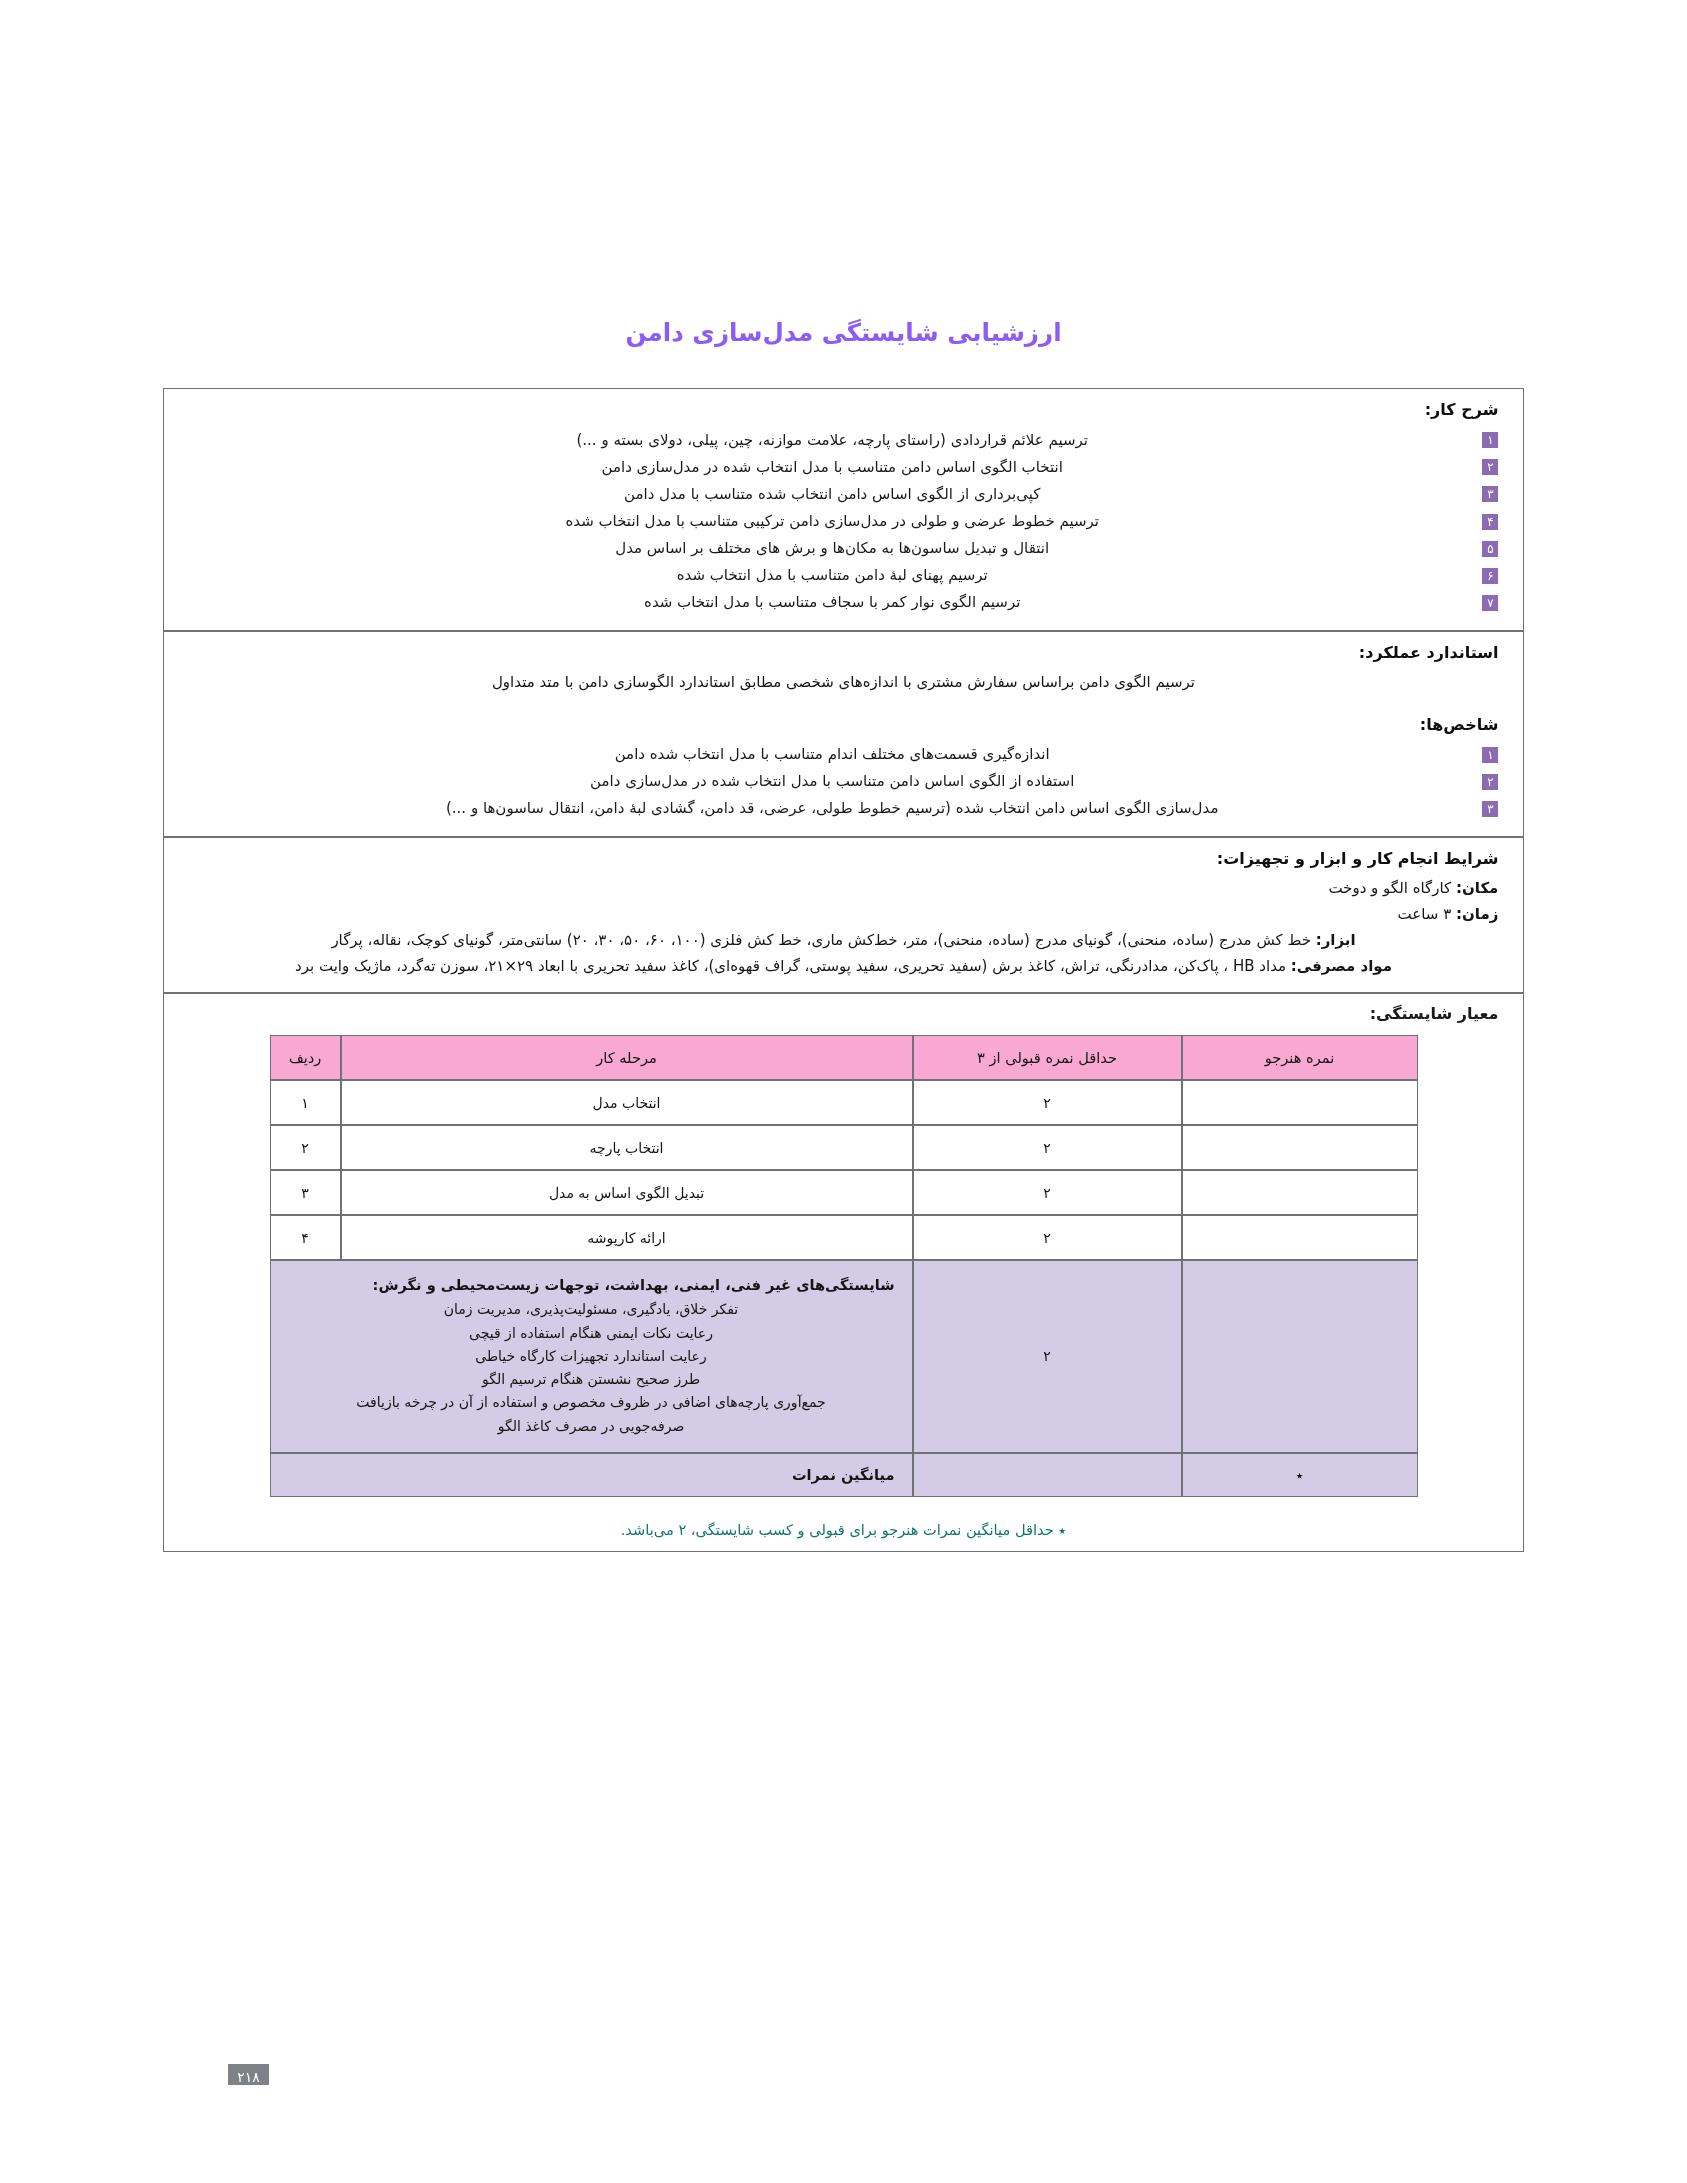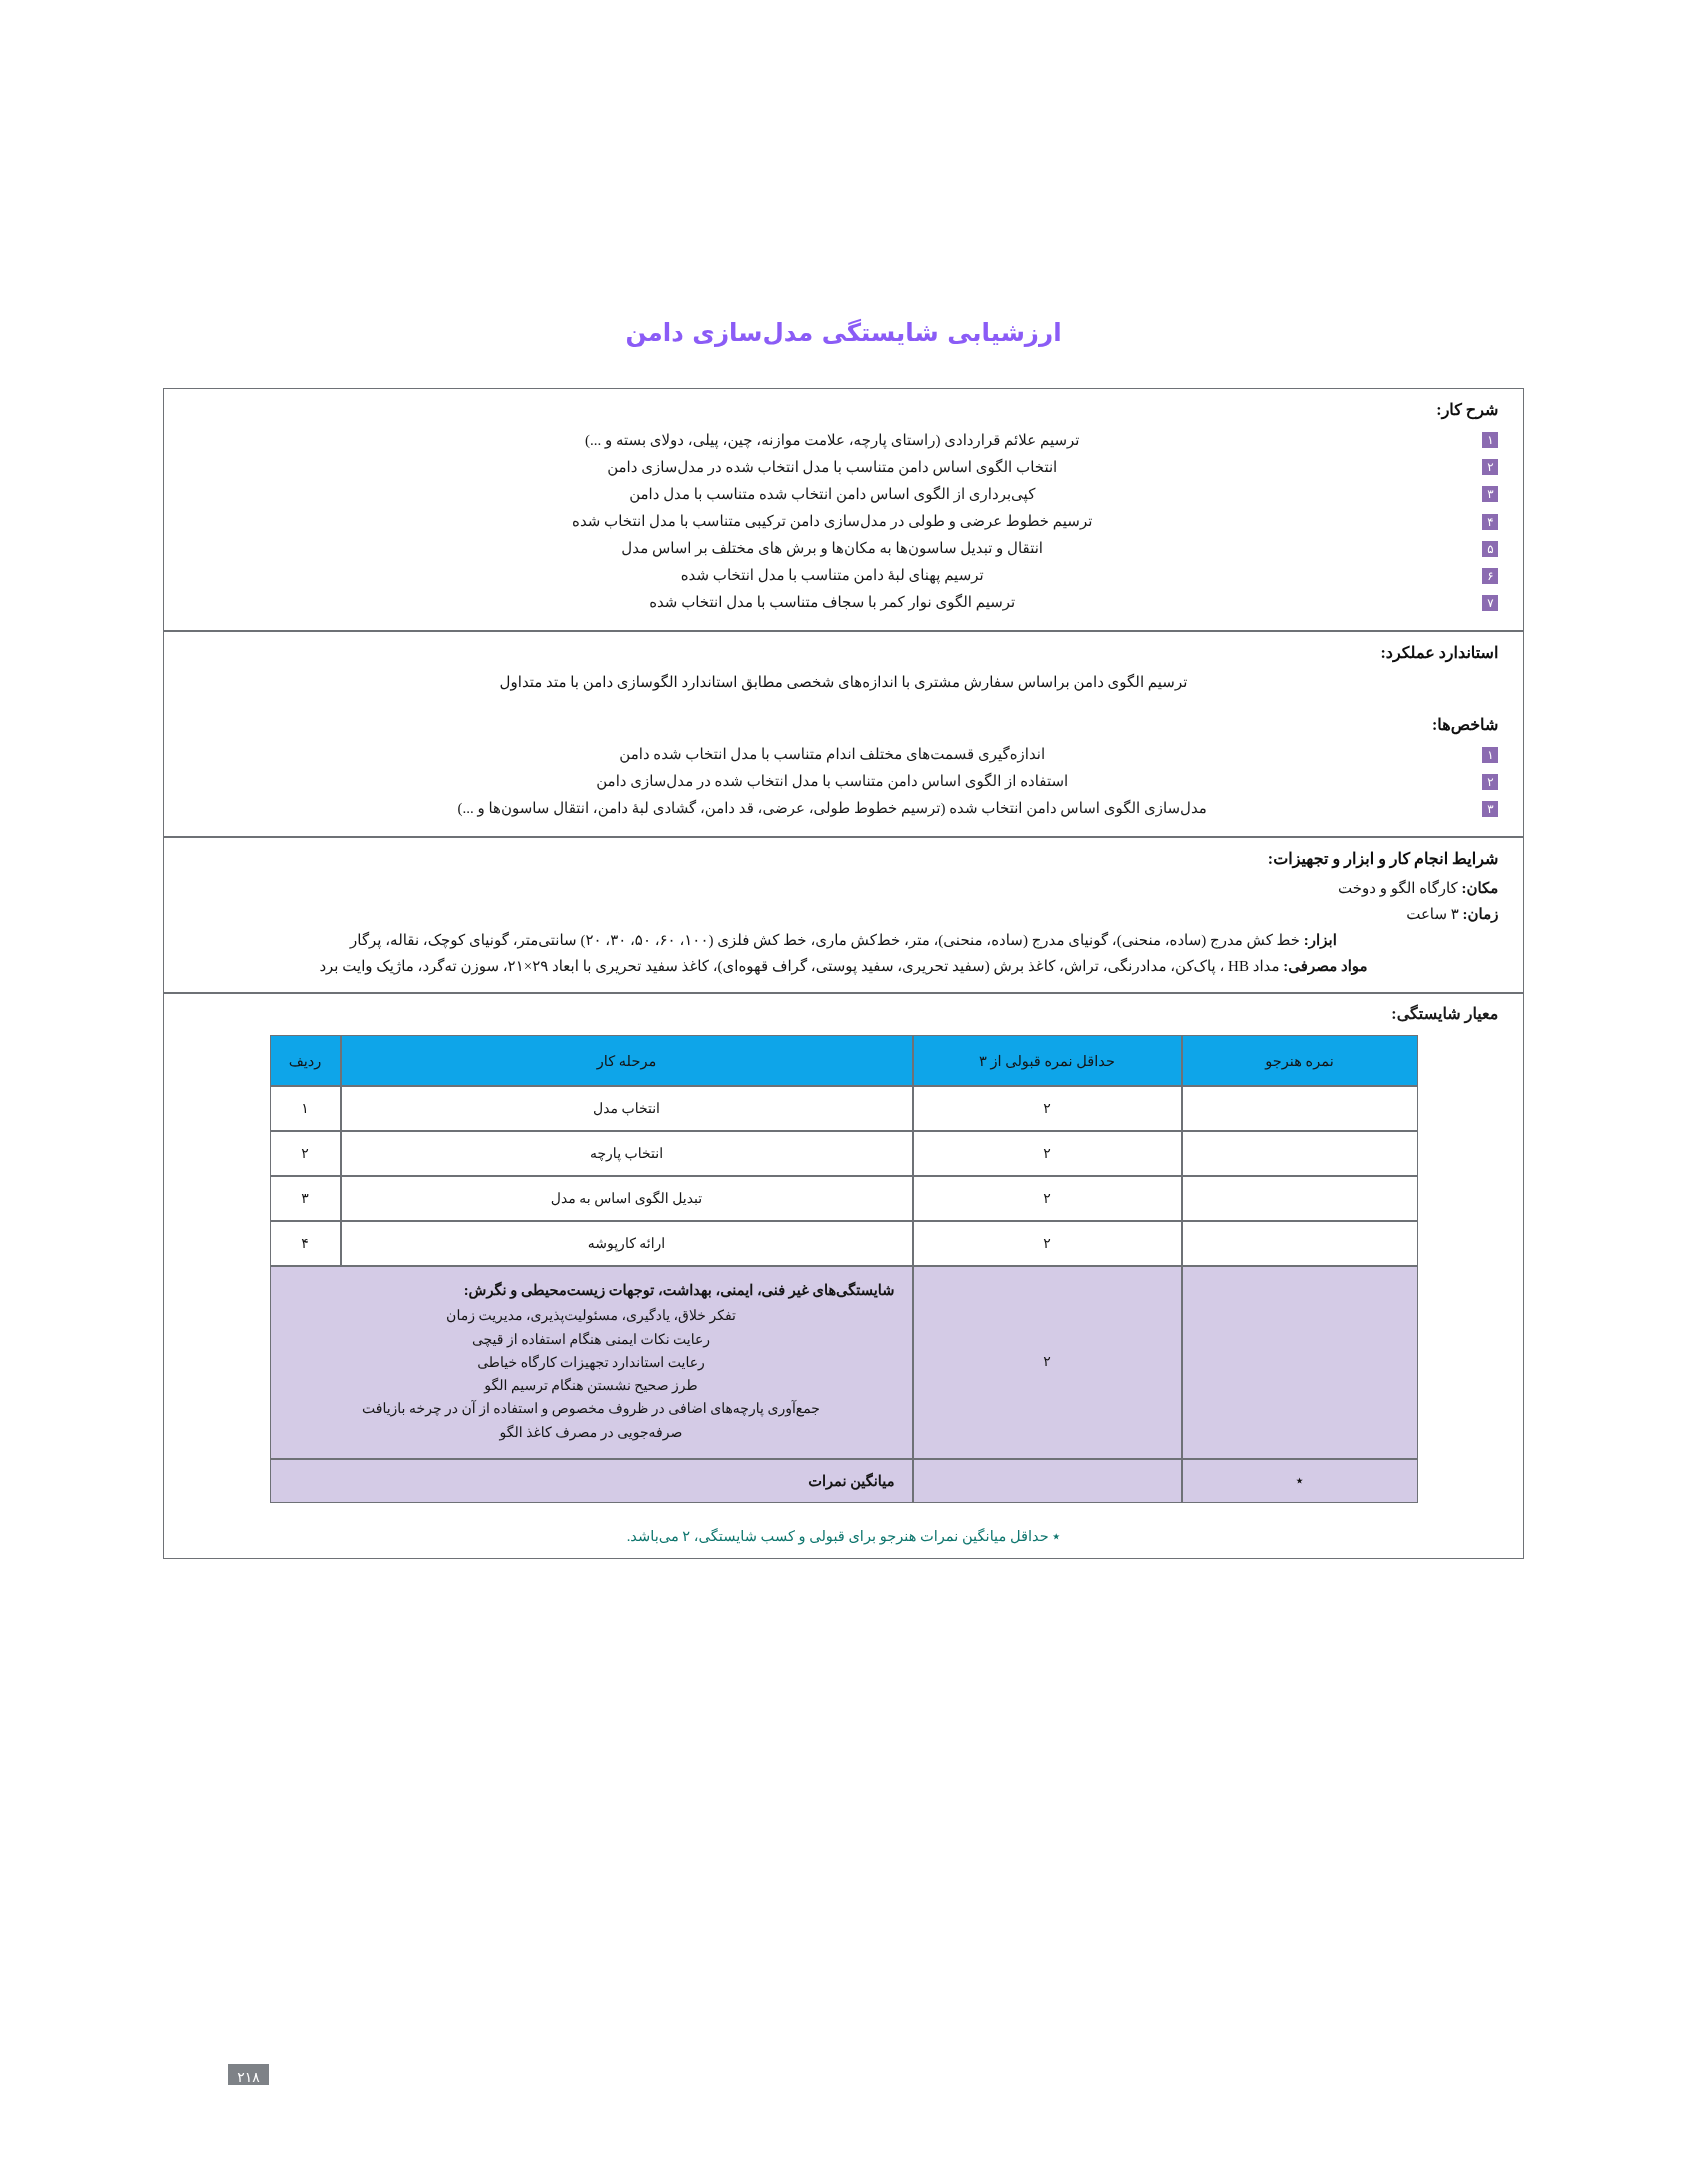--- a/index.html
+++ b/index.html
@@ -41,21 +41,20 @@
     right: 163px;
     left: 163px;
     border: 1.4px solid #6e7176;
     box-sizing: border-box;
     background: #fff;
   }
 
   .section {
     padding: 10.4px 24.6px 12.3px 24.6px;
     box-sizing: border-box;
-    font-family: Liberation Serif, serif;
   }
   .section + .section {
     border-top: 2.4px solid #6e7176;
   }
 
   .sec-head {
     font-size: 16px;
     font-weight: bold;
     color: #0f0f0f;
     margin: 0 0 6.6px 0;
@@ -124,24 +123,24 @@
   }
   table.crit th, table.crit td {
     border: 1.9px solid #6e7176;
     font-size: 14px;
     color: #141414;
     padding: 6.6px 8.5px;
     vertical-align: middle;
     box-sizing: border-box;
   }
   table.crit th {
-    background: #0ea5e9;
+    background: #f9a8d4;
     font-weight: normal;
     font-size: 14.6px;
-    height: 51px;
+    height: 45px;
     text-align: center;
   }
   table.crit td { background: #ffffff; text-align: center; height: 45px; }
   td.c-stage { text-align: right; padding-right: 17px; }
 
   .col-radif { width: 71px; }
   .col-stage { width: 572px; }
   .col-min   { width: 269px; }
   .col-score { width: 236px; }
 

